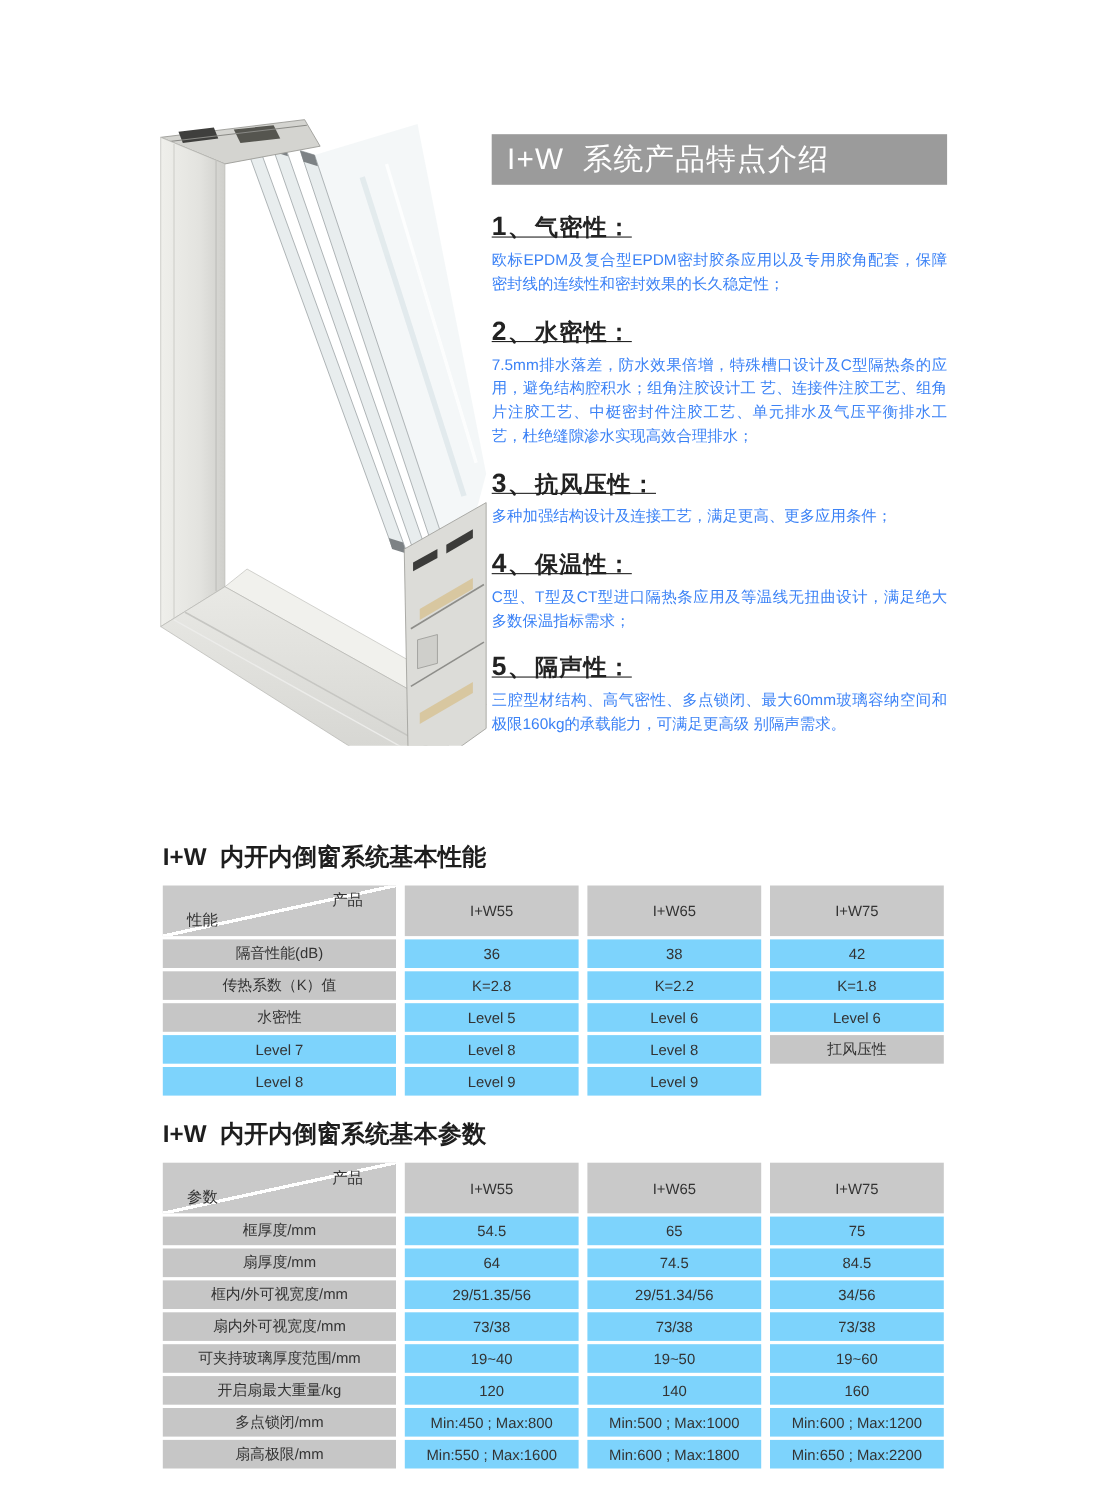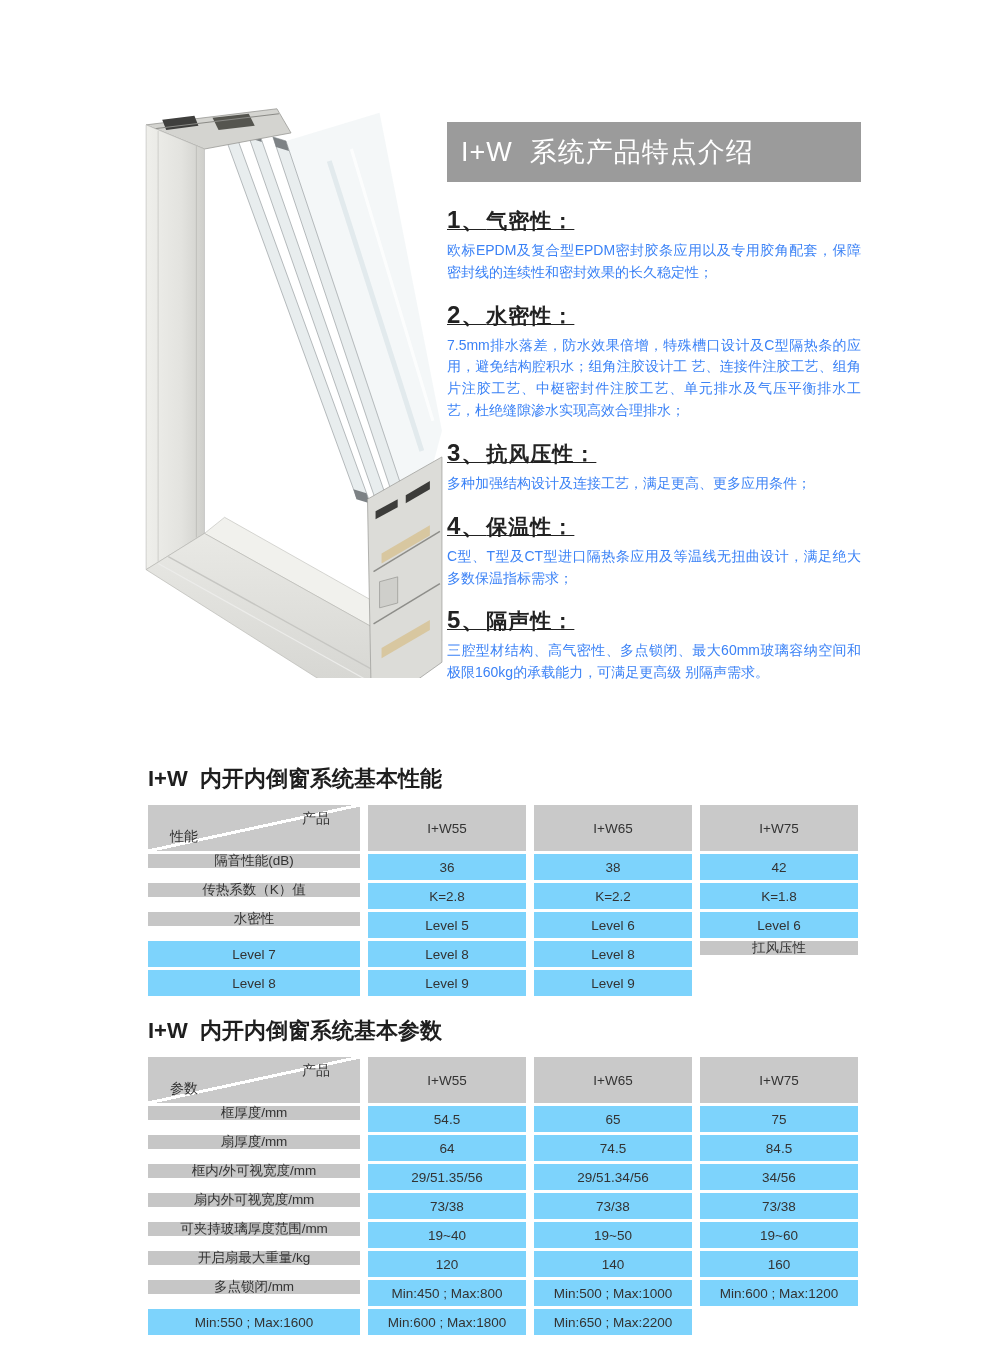--- a/index.html
+++ b/index.html
@@ -6,42 +6,42 @@
   body{
     width:1000px;height:1365px;position:relative;background:#ffffff;
     font-family:"Liberation Sans","DejaVu Sans",sans-serif;color:#3c3c3c;
     overflow:hidden;
   }
   
   .illustration{position:absolute;left:128px;top:98px;width:322px;height:580px;}
   
   .right-col{position:absolute;left:447px;top:122px;width:414px;}
   .title-bar{
-    background:#9b9b9b;color:#ffffff;height:60px;display:flex;align-items:center;
+    background:#9b9b9b;color:#ffffff;height:46px;display:flex;align-items:center;
     padding:0 14px;box-sizing:border-box;
   }
   .title-bar-text{font-size:27px;font-weight:400;letter-spacing:1px;white-space:pre-wrap;}
   .features{margin-top:22px;}
   .feature{margin-bottom:15px;}
   .feature-head{margin-bottom:4px;color:#222222;text-decoration:underline;}
   .feature-num{font-size:24px;font-weight:bold;letter-spacing:1px;}
   .feature-title{font-size:21px;font-weight:bold;letter-spacing:1px;}
   .feature-body{font-size:14px;line-height:1.56;color:#3b82f6;text-align:justify;}
   
   .tbl-block{position:absolute;left:148px;width:710px;}
   .tbl-block.t1{top:764px;}
   .tbl-block.t2{top:1016px;}
   .tbl-title{font-size:22px;font-weight:bold;color:#1e1e1e;margin-bottom:11px;white-space:pre-wrap;}
   .tbl{display:grid;grid-template-columns:212px 1fr 1fr 1fr;column-gap:8px;row-gap:3px;}
   .cell{
     display:flex;align-items:center;justify-content:center;
     font-size:13.5px;color:#333333;box-sizing:border-box;
   }
   .cell.head{background:#c9c9c9;height:46px;}
-  .cell.label{background:#c6c6c6;height:14px;}
+  .cell.label{background:#c6c6c6;height:26px;}
   .cell.data{background:#7dd3fc;height:26px;}
   .cell.corner{
     position:relative;
     background-color:#c9c9c9;
     background-image:linear-gradient(to bottom right,
       rgba(0,0,0,0) calc(50% - 1.5px),
       #ffffff calc(50% - 1.5px),
       #ffffff calc(50% + 1.5px),
       rgba(0,0,0,0) calc(50% + 1.5px));
   }
@@ -232,17 +232,18 @@
     <div class="cell label">开启扇最大重量/kg</div>
     <div class="cell data">120</div>
     <div class="cell data">140</div>
     <div class="cell data">160</div>
 
     <div class="cell label">多点锁闭/mm</div>
     <div class="cell data">Min:450 ; Max:800</div>
     <div class="cell data">Min:500 ; Max:1000</div>
     <div class="cell data">Min:600 ; Max:1200</div>
 
+    <div class="cell label">扇高极限/mm</div>
     <div class="cell data">Min:550 ; Max:1600</div>
     <div class="cell data">Min:600 ; Max:1800</div>
     <div class="cell data">Min:650 ; Max:2200</div>
   </div>
 </div>
 
 </body></html>

